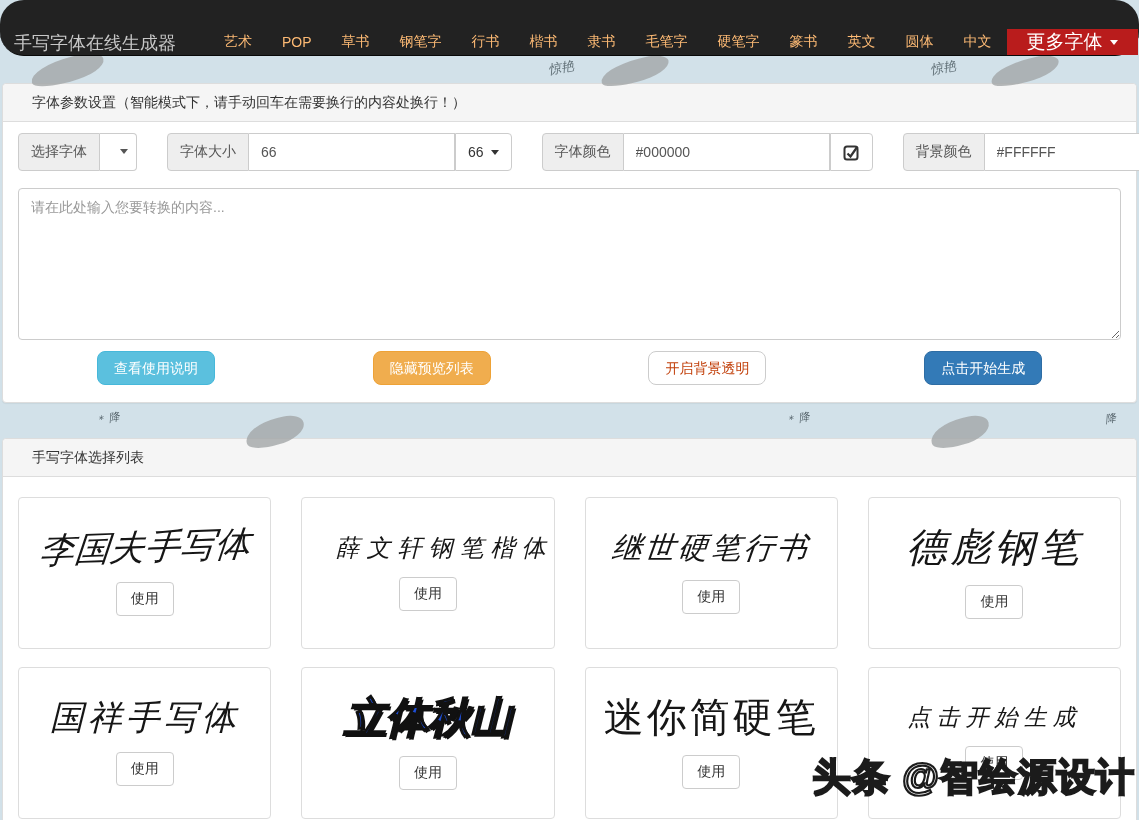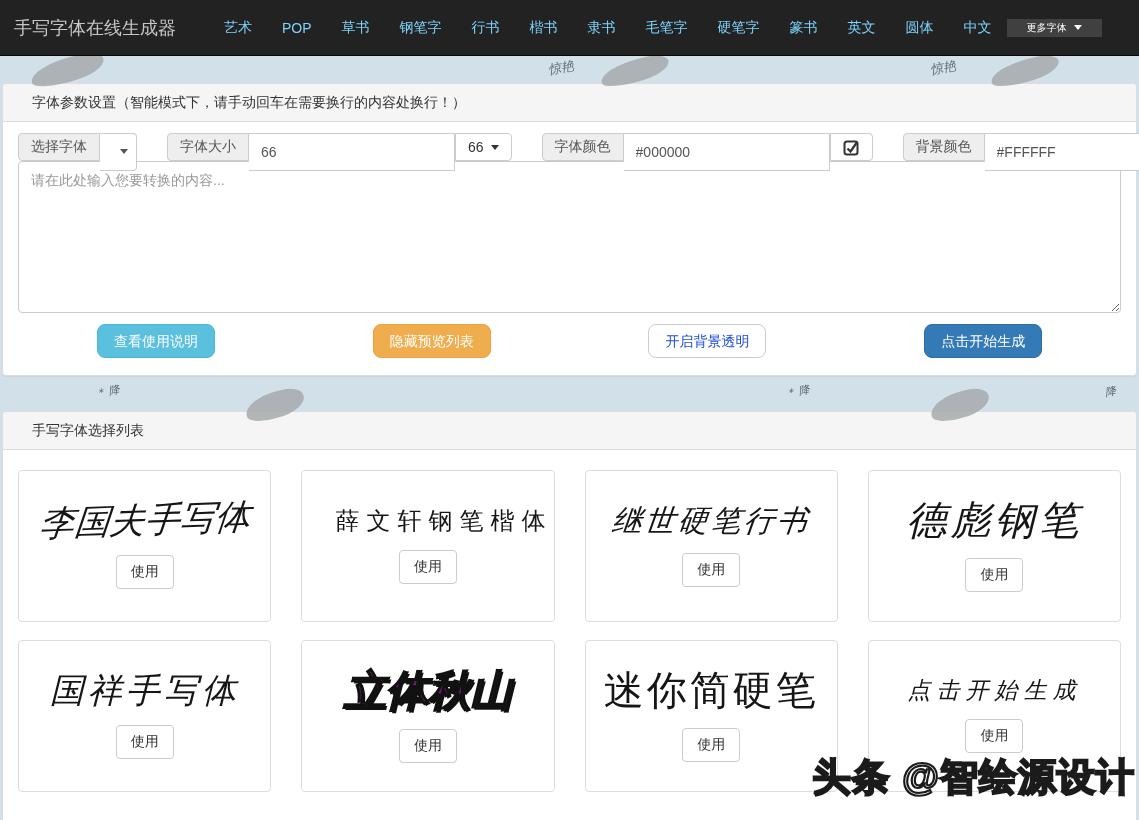--- a/index.html
+++ b/index.html
@@ -3,70 +3,70 @@
 <meta charset="utf-8">
 <style>
   html,body{margin:0;padding:0;}
   .page{
     position:relative;width:1139px;height:820px;overflow:hidden;
     background:#d2e1e9;
     font-family:"Liberation Sans","DejaVu Sans",sans-serif;
     -webkit-font-smoothing:antialiased;
   }
   
-  .navbar{height:55px;background:#222;border-bottom:1px solid #080808;display:flex;align-items:center;position:relative;z-index:5;}
+  .navbar{height:55px;background:#222;border-bottom:1px solid #080808;display:flex;align-items:flex-end;position:relative;z-index:5;border-radius:24px;}
   .brand{color:#c7c7c7;font-size:18px;padding:0 15px 0 14px;display:flex;align-items:center;white-space:nowrap;}
   .nav-items{display:flex;margin-left:18px;}
-  .nav-item{color:#7dd3fc;font-size:14px;padding:0 15px;display:flex;align-items:center;cursor:pointer;white-space:nowrap;}
-  .nav-item.active{background:#404040;color:#fff;font-size:10px;padding:0 20px;gap:7px;}
+  .nav-item{color:#fdba74;font-size:14px;padding:0 15px;display:flex;align-items:center;cursor:pointer;white-space:nowrap;}
+  .nav-item.active{background:#b91c1c;color:#fff;font-size:19px;padding:0 20px;gap:7px;}
   .caret{width:0;height:0;border-top:5px solid #fff;border-left:4px solid transparent;border-right:4px solid transparent;display:inline-block;}
   
   .strip{position:relative;}
   .strip-top{height:27px;}
   .strip-mid{height:35px;}
   .deco-glyph{position:absolute;color:#4d5c63;font-size:13px;font-style:italic;transform:rotate(-10deg);opacity:.85;white-space:nowrap;font-family:"Liberation Serif",serif;}
   .deco-glyph.small{font-size:11px;color:#3c4a52;}
   .swoosh{position:absolute;background:#a2a6a8;opacity:.8;transform:rotate(-14deg);border-radius:65% 35% 55% 45% / 70% 45% 65% 35%;}
   
   .panel{margin:0 2px;background:#fff;border:1px solid #ddd;border-radius:4px;box-shadow:0 1px 1px rgba(0,0,0,.05);}
   .panel-heading{background:#f5f5f5;border-bottom:1px solid #ddd;padding:9px 29px;font-size:14px;color:#333;border-radius:4px 4px 0 0;line-height:19px;}
   .panel-body{padding:11px 15px 17px;}
   
   .form-row{display:grid;grid-template-columns:repeat(4,1fr);gap:30px;}
-  .input-group{display:flex;height:28px;box-sizing:border-box;}
+  .input-group{display:flex;height:38px;box-sizing:border-box;}
   .ig-addon{background:#eee;border:1px solid #ccc;border-radius:4px 0 0 4px;padding:0 12px;display:flex;align-items:center;font-size:14px;color:#555;white-space:nowrap;}
   .ig-field{flex:1;min-width:0;border:1px solid #ccc;border-left:0;padding:0 12px;font-size:14px;color:#555;background:#fff;outline:none;box-sizing:border-box;height:38px;}
   .ig-field.rounded-r{border-radius:0 4px 4px 0;}
   .select-wrap{position:relative;flex:1;display:flex;min-width:0;}
   .select-wrap select{appearance:none;-webkit-appearance:none;width:100%;padding-right:24px;text-overflow:ellipsis;}
   .sel-caret{position:absolute;right:9px;top:16px;width:0;height:0;border-top:5px solid #555;border-left:4px solid transparent;border-right:4px solid transparent;pointer-events:none;}
   .ig-btn{border:1px solid #ccc;border-left:1px solid #ccc;background:#fff;border-radius:0 4px 4px 0;display:flex;align-items:center;gap:7px;padding:0 12px;font-size:14px;color:#333;cursor:pointer;}
   .ig-btn .caret{border-top-color:#333;}
   .check-icon{display:flex;align-items:center;}
   
-  .content-textarea{display:block;width:100%;box-sizing:border-box;height:152px;border:1px solid #ccc;border-radius:4px;padding:10px 12px;font-size:14px;color:#555;resize:vertical;outline:none;font-family:inherit;}
+  .content-textarea{display:block;width:100%;box-sizing:border-box;height:152px;margin-top:17px;border:1px solid #ccc;border-radius:4px;padding:10px 12px;font-size:14px;color:#555;resize:vertical;outline:none;font-family:inherit;}
   .content-textarea::placeholder{color:#999;}
   
   .btn-row{display:grid;grid-template-columns:repeat(4,1fr);margin-top:11px;justify-items:center;}
   .btn{padding:7px 16px;border-radius:8px;font-size:14px;border:1px solid transparent;cursor:pointer;line-height:18px;}
   .btn-info{background:#5bc0de;border-color:#46b8da;color:#fff;}
   .btn-warning{background:#f0ad4e;border-color:#eea236;color:#fff;}
-  .btn-default{background:#fff;border-color:#ccc;color:#1d4ed8;}
+  .btn-default{background:#fff;border-color:#ccc;color:#c2410c;}
   .btn-primary{background:#337ab7;border-color:#2e6da4;color:#fff;}
   
   .panel-list{min-height:420px;}
   .cards{display:grid;grid-template-columns:repeat(4,1fr);gap:18px 30px;padding:20px 15px;}
   .card{background:#fff;border:1px solid #ddd;border-radius:4px;height:150px;display:flex;flex-direction:column;align-items:center;justify-content:center;gap:17px;}
   .preview{color:#161616;text-align:center;line-height:1;font-family:"Liberation Serif",serif;}
   .p1{font-size:35px;font-style:italic;transform:skewX(-7deg) rotate(-2deg);}
-  .p2{font-size:24px;letter-spacing:7px;margin-left:32px;}
+  .p2{font-size:24px;font-style:italic;letter-spacing:7px;margin-left:32px;}
   .p3{font-size:30px;font-style:italic;letter-spacing:3px;transform:skewX(-6deg);}
   .p4{font-size:40px;font-style:italic;letter-spacing:4px;}
   .p5{font-size:34px;font-style:italic;letter-spacing:4px;}
-  .p6{font-size:42px;font-weight:bold;font-style:italic;color:#701a75;-webkit-text-stroke:1.6px #111;text-shadow:2px 2px 0 #111;}
+  .p6{font-size:42px;font-weight:bold;font-style:italic;color:#1d4ed8;-webkit-text-stroke:1.6px #111;text-shadow:2px 2px 0 #111;}
   .p7{font-size:40px;letter-spacing:3px;}
   .p8{font-size:23px;font-style:italic;letter-spacing:6px;}
   .use-btn{padding:7px 14px;border:1px solid #ccc;border-radius:4px;background:#fff;font-size:14px;color:#333;cursor:pointer;}
   
   .watermark{position:absolute;right:4px;top:752px;z-index:20;font-size:38px;font-weight:900;letter-spacing:1px;color:#fff;-webkit-text-stroke:2.2px #1b1b1b;white-space:nowrap;}
 </style>
 </head>
 <body>
 
 <div class="page">

